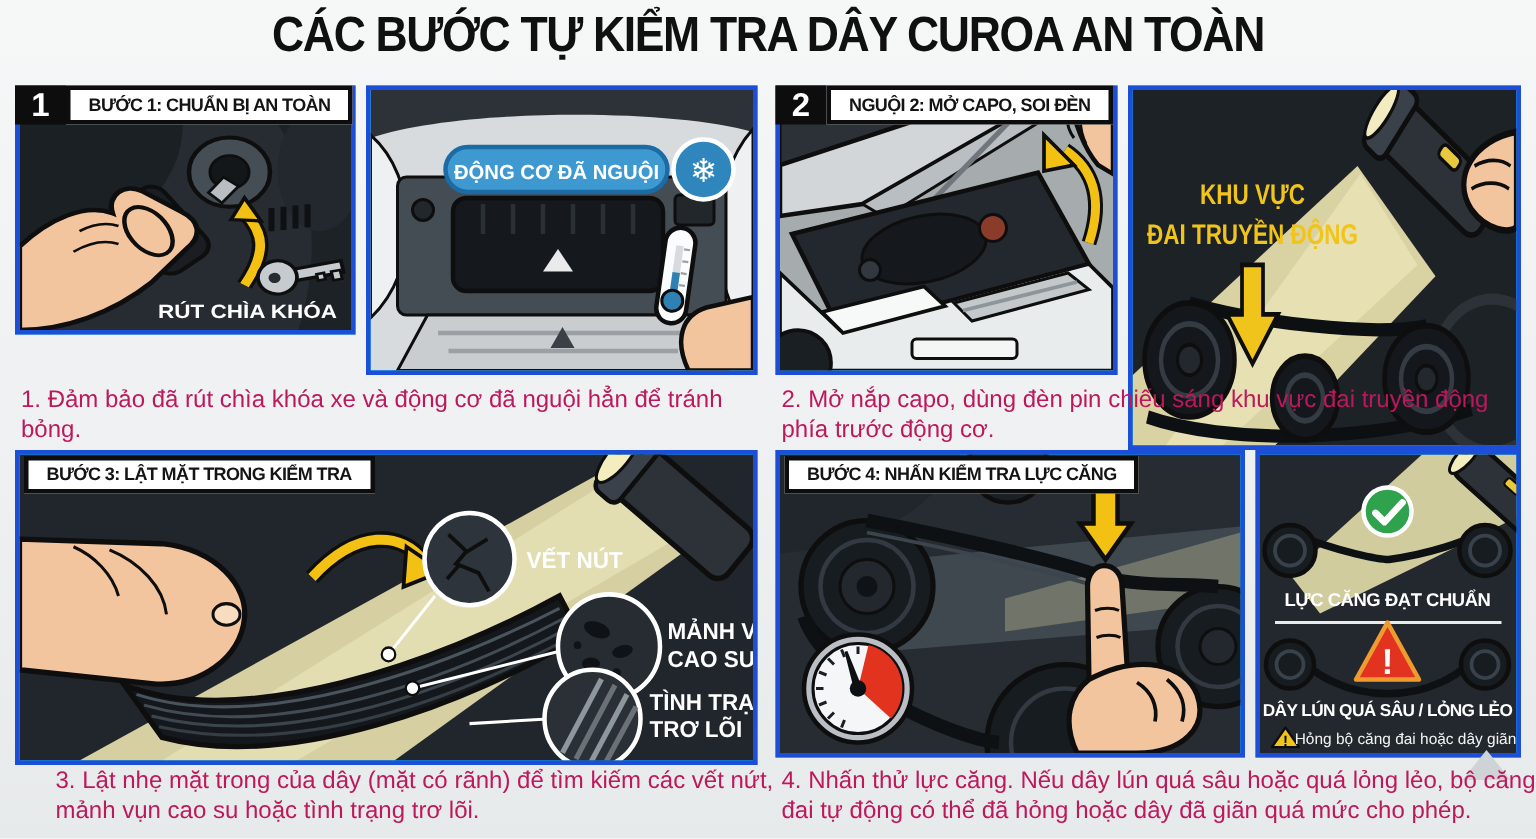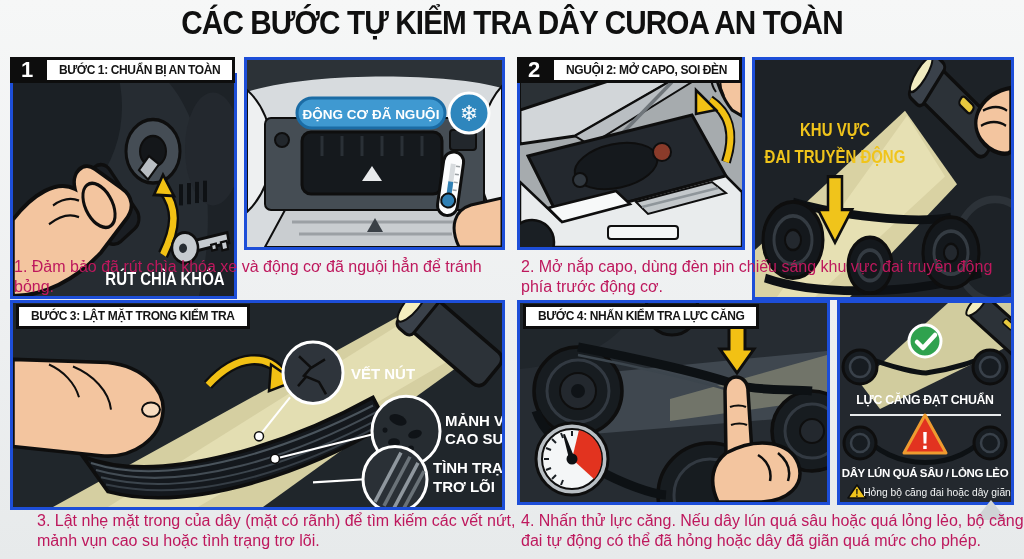--- a/index.html
+++ b/index.html
@@ -15,21 +15,21 @@
     font-size:33px;font-weight:bold;color:#101010;letter-spacing:-1px;
     transform:scaleX(.9);transform-origin:50% 50%;white-space:nowrap;
   }
   .panel{position:absolute;display:flex;gap:7px;}
   #panel1{left:10px;top:57px;width:495px;height:193px;}
   #panel2{left:517px;top:57px;width:497px;height:193px;}
   #panel3{left:10px;top:300px;width:495px;height:205px;}
   #panel4{left:517px;top:300px;width:497px;height:205px;text-decoration:underline;}
   .scene{position:relative;border:3px solid #1d4ed8;background:#0ea5e9;overflow:hidden;box-sizing:border-box;}
   .scene svg{display:block;width:100%;height:100%;}
-  .s1l{width:227px;height:226px;margin-top:16px;}
+  .s1l{width:227px;height:166px;}
   .s1r{width:261px;height:193px;}
   .s2l{width:228px;height:193px;}
   .s2r{width:262px;height:243px;}
   .s3{width:495px;height:210px;}
   .s4l{width:313px;height:205px;}
   .s4r{width:177px;height:205px;}
   .panel-head{position:absolute;z-index:6;display:flex;align-items:stretch;left:0;top:0;}
   .panel-head.inset{left:6px;top:4px;}
   .num-badge{
     width:34px;background:#0d0d0d;color:#fff;font-weight:bold;font-size:22px;

